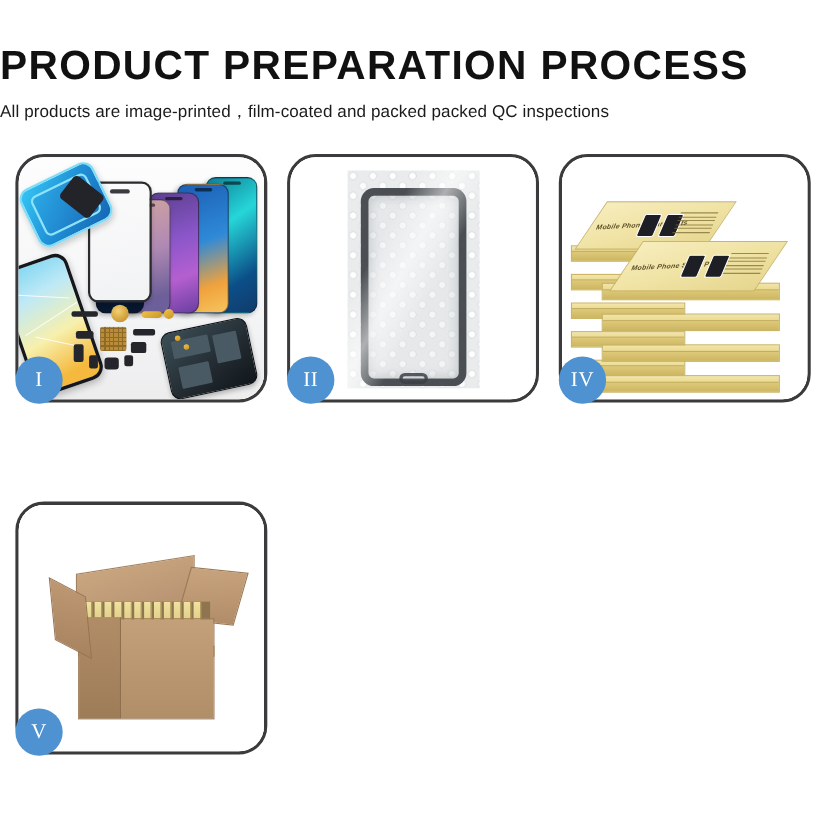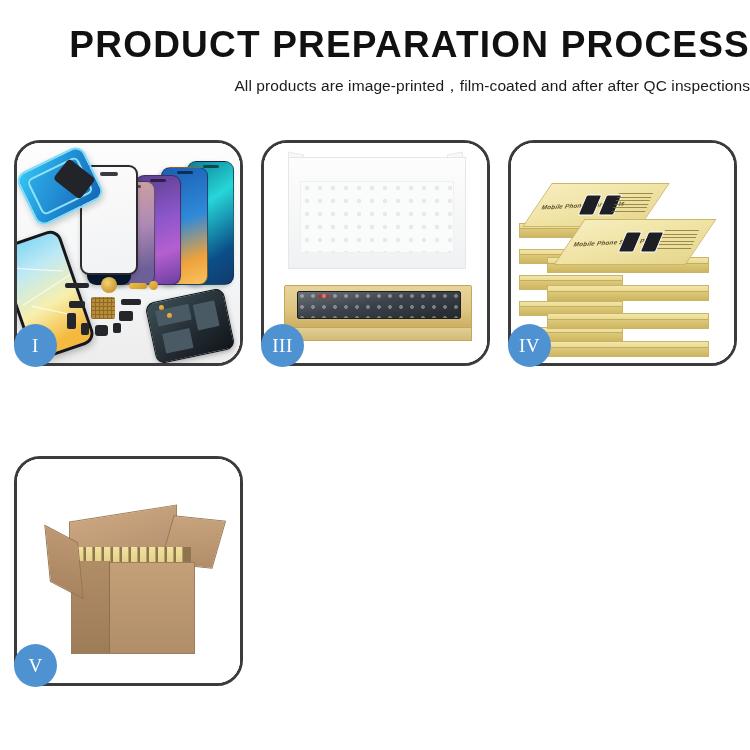--- a/index.html
+++ b/index.html
@@ -5,21 +5,21 @@
   * { box-sizing: border-box; margin: 0; padding: 0; }
   html, body {
     width: 750px; height: 750px;
     background: #ffffff;
     font-family: "Liberation Sans", sans-serif;
     overflow: hidden;
   }
   .page { position: relative; width: 750px; height: 750px; background: #fff; }
 
   
-  .header { text-align: right; padding-top: 26px; }
+  .header { text-align: left; padding-top: 41px; }
   .title {
     font-size: 37px; font-weight: 700; letter-spacing: 1.2px;
     color: #111; line-height: 1.05; white-space: nowrap;
   }
   .subtitle {
     margin-top: 11px; font-size: 15.5px; color: #1b1b1b;
     letter-spacing: .1px; white-space: nowrap;
   }
 
   
@@ -273,21 +273,21 @@
   .sv-seam { position:absolute; background: rgba(130,104,74,.55); }
   .sv-tab { position:absolute; width:16px; height:18px; background: rgba(146,118,84,.35); }
 </style>
 </head>
 <body>
 
 <div class="page">
 
   <div class="header">
     <div class="title">PRODUCT PREPARATION PROCESS</div>
-    <div class="subtitle">All products are image-printed，film-coated and after after QC inspections</div>
+    <div class="subtitle">All products are image-printed，film-coated and packed packed QC inspections</div>
   </div>
 
   <div class="grid">
 
     <div class="card">
       <div class="card-clip">
         <div class="p1">
           <div class="phone-fan">
             <div class="fanph f5">
                 <span class="notch"></span>
@@ -336,38 +336,34 @@
             <i class="pt dark" style="left:32px; top:46px; width:13px; height:11px; border-radius:3px;"></i>
             <i class="pt dark" style="left:50px; top:44px; width:8px;  height:10px;"></i>
             <i class="pt gold" style="left:96px; top:26px; width:5px;  height:5px;  border-radius:50%;"></i>
             <i class="pt gold" style="left:104px;top:34px; width:5px;  height:5px;  border-radius:50%;"></i>
           </div>
         </div>
       </div>
       <div class="badge">I</div>
     </div>
 
-
     <div class="card">
       <div class="card-clip">
-        <div class="p3">
-          <div class="ob-lidL"></div>
-          <div class="ob-lidR"></div>
-          <div class="ob-back"></div>
-          <div class="ob-foam"></div>
-          <div class="ob-tray">
-            <div class="ob-trayInner">
-              <span class="ob-redmark"></span>
-            </div>
-          </div>
-          <div class="ob-frontlip"></div>
+        <div class="p2">
+          <div class="bw-bg">
+            <div class="bw-screen">
+              <span class="home"></span>
+            </div>
+            <div class="bw-gloss"></div>
+          </div>
         </div>
       </div>
-      <div class="badge">III</div>
+      <div class="badge">II</div>
     </div>
+
 
     <div class="card">
       <div class="card-clip">
         <div class="p4">
           <div class="stack">
 
             <div class="sbox" style="left:0px;  top:62px; width:104px; height:15px;">
                 <i class="side"></i>
               </div>
             <div class="sbox" style="left:0px;  top:88px; width:104px; height:15px;">

